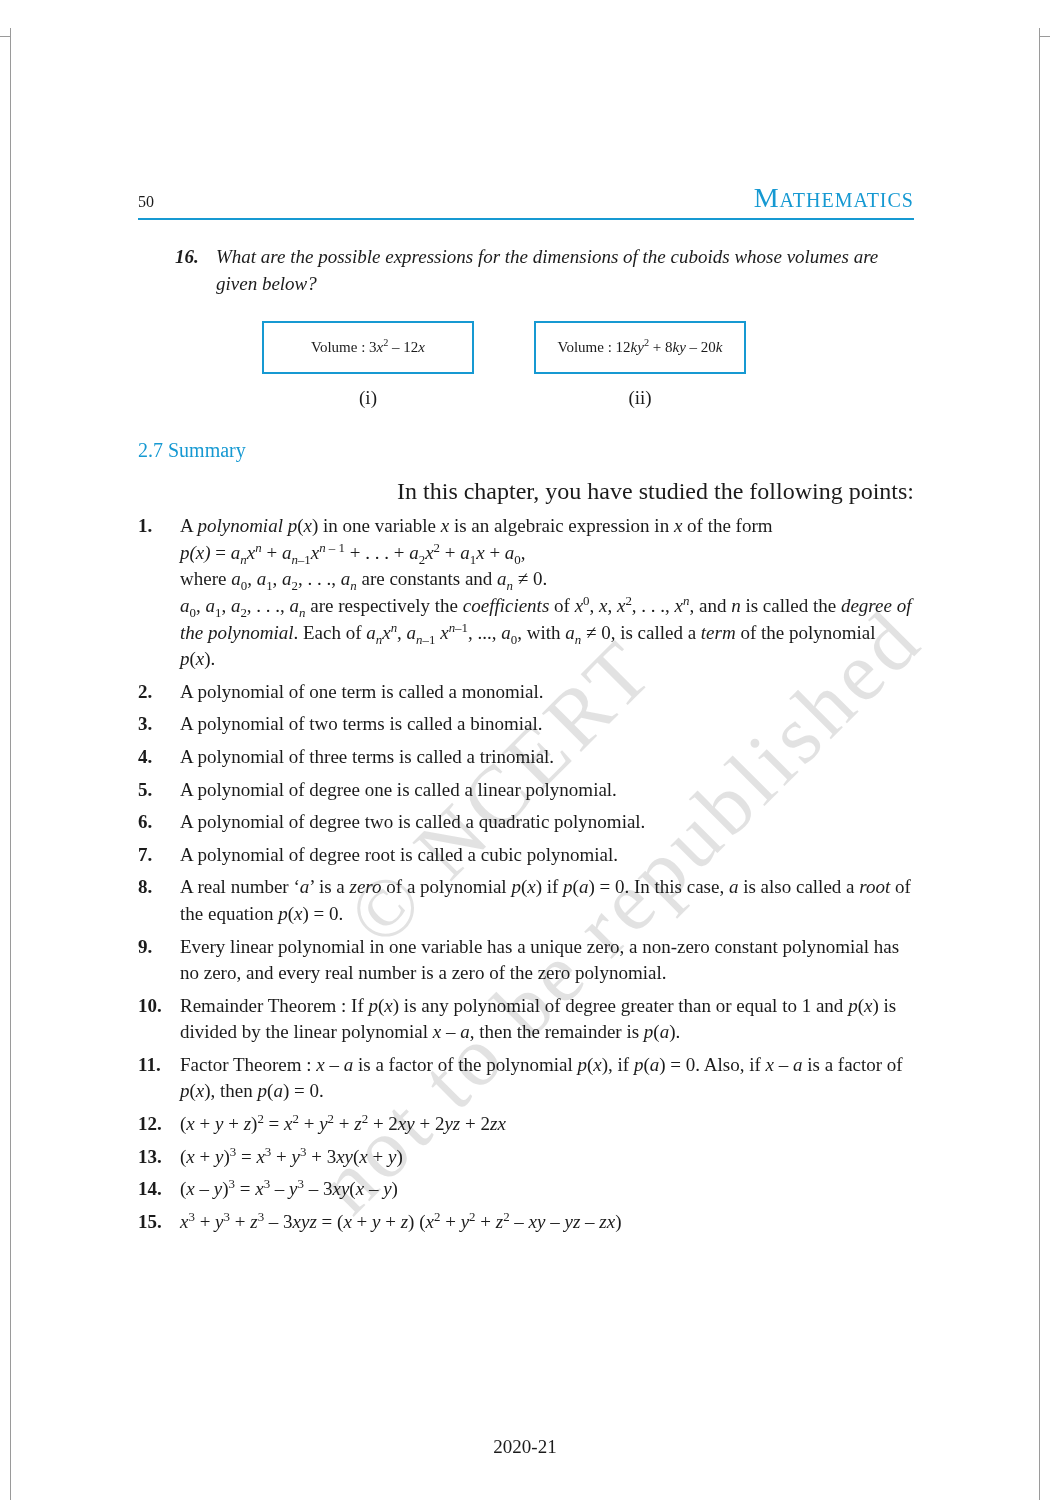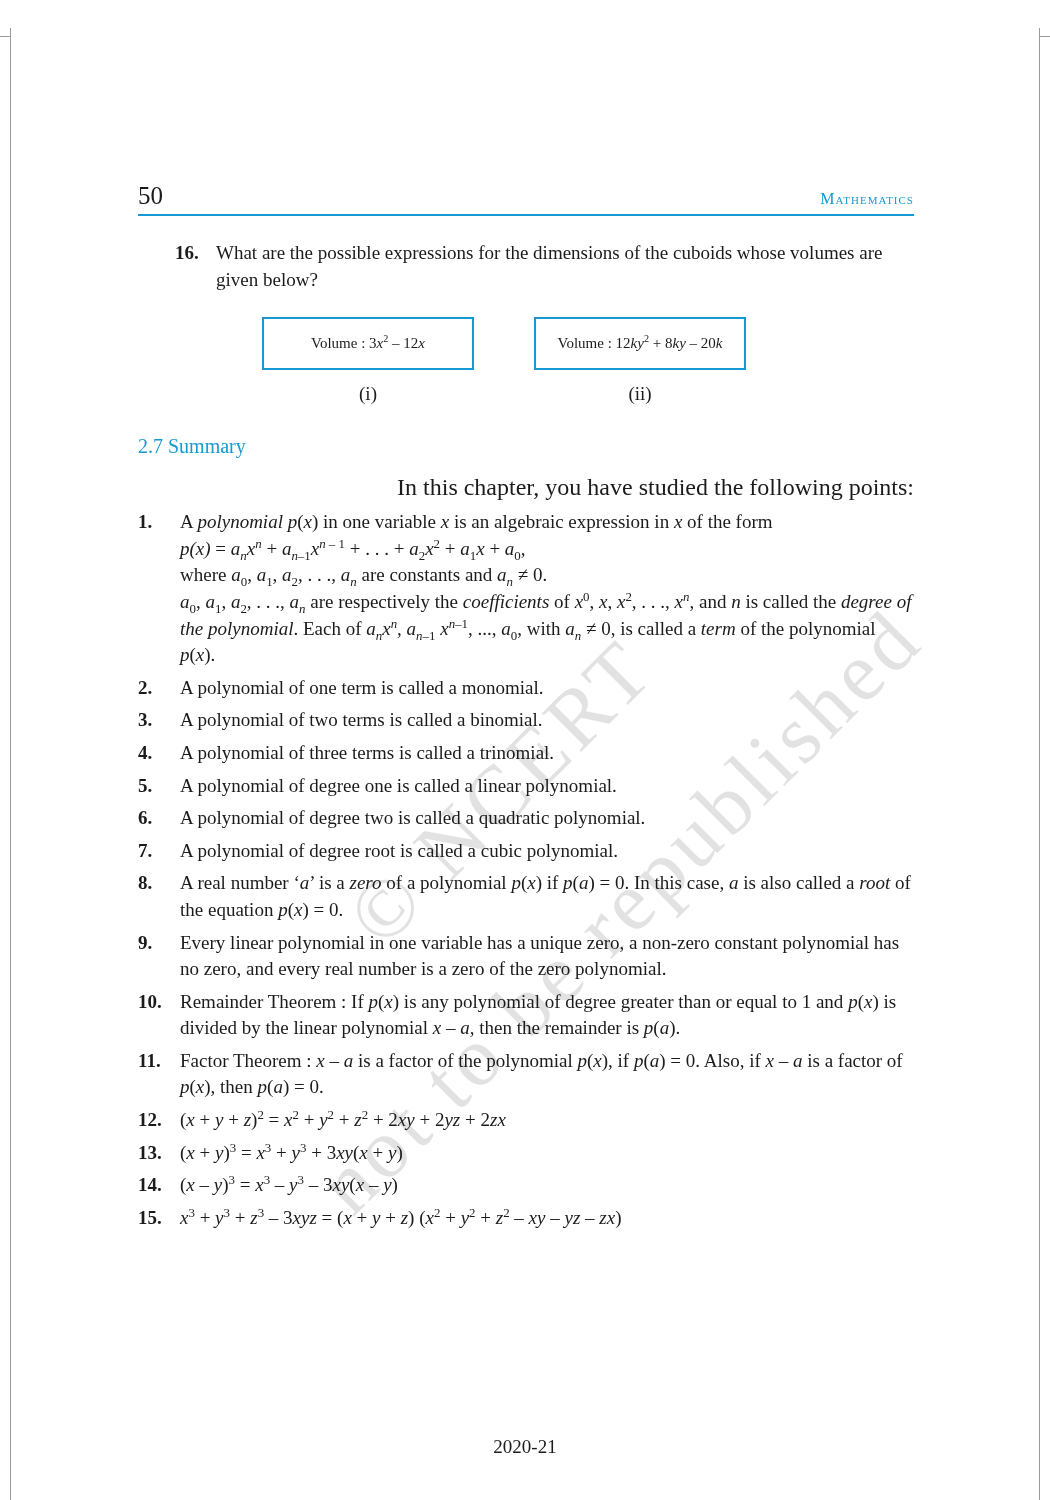--- a/index.html
+++ b/index.html
@@ -11,25 +11,25 @@
     color:#1b1b1b;
     overflow:hidden;
   }
   :root { --accent:#1699d2; }
 
   .edge-line { position:absolute; background:#9a9a9a; }
 
   #content { position:absolute; left:138px; top:182px; width:776px; }
 
   .header-row { display:flex; justify-content:space-between; align-items:baseline; }
-  .page-num { font-size:25px; }
-  .header-title { font-variant:small-caps; color:var(--accent); font-size:16px; letter-spacing:1px; }
+  .page-num { font-size:16px; }
+  .header-title { font-variant:small-caps; color:var(--accent); font-size:28px; letter-spacing:1px; }
   .rule { height:2px; background:var(--accent); margin-top:4px; }
 
-  .q-row { display:flex; margin-top:24px; margin-left:37px; font-size:19px; line-height:1.4; }
+  .q-row { display:flex; margin-top:24px; margin-left:37px; font-size:19px; line-height:1.4;font-style:italic; }
   .q-num { font-weight:bold; width:41px; flex:none; }
   .q-text { flex:1; }
 
   .boxes { display:flex; margin-top:24px; margin-left:124px; gap:60px; }
   .box-col { text-align:center; }
   .vol-box {
     border:2px solid var(--accent);
     padding:16px 20px;
     font-size:15px;
     min-width:212px;

